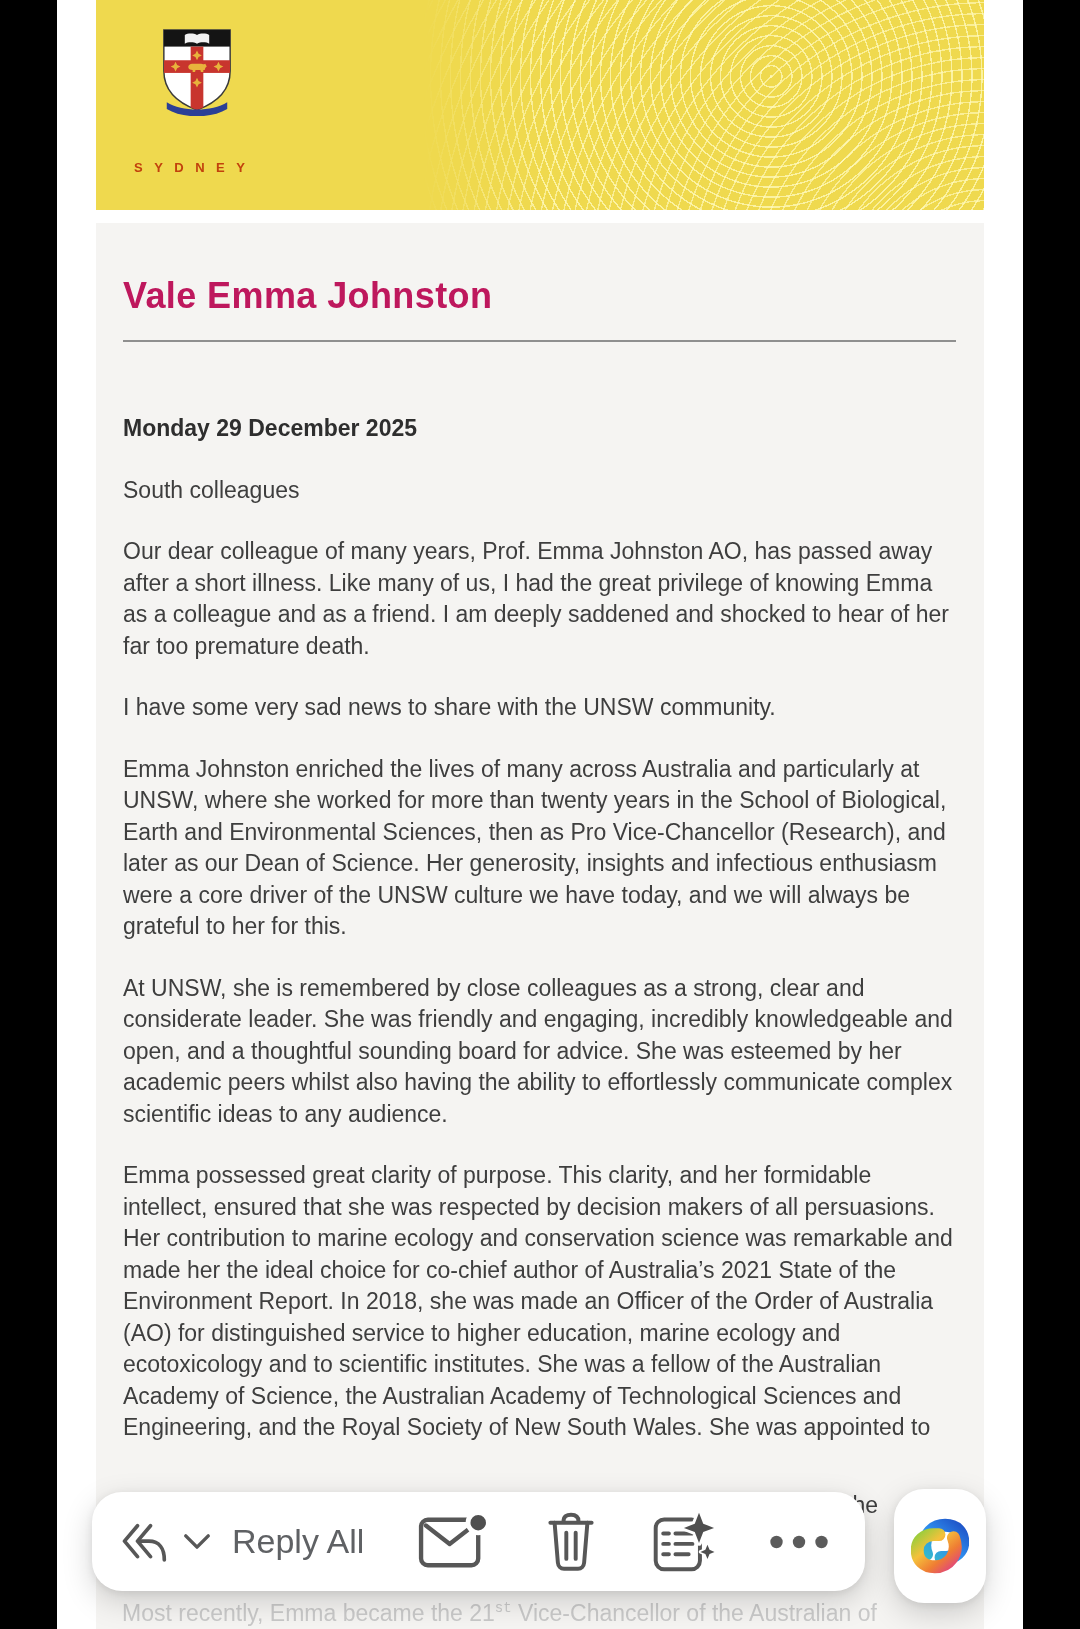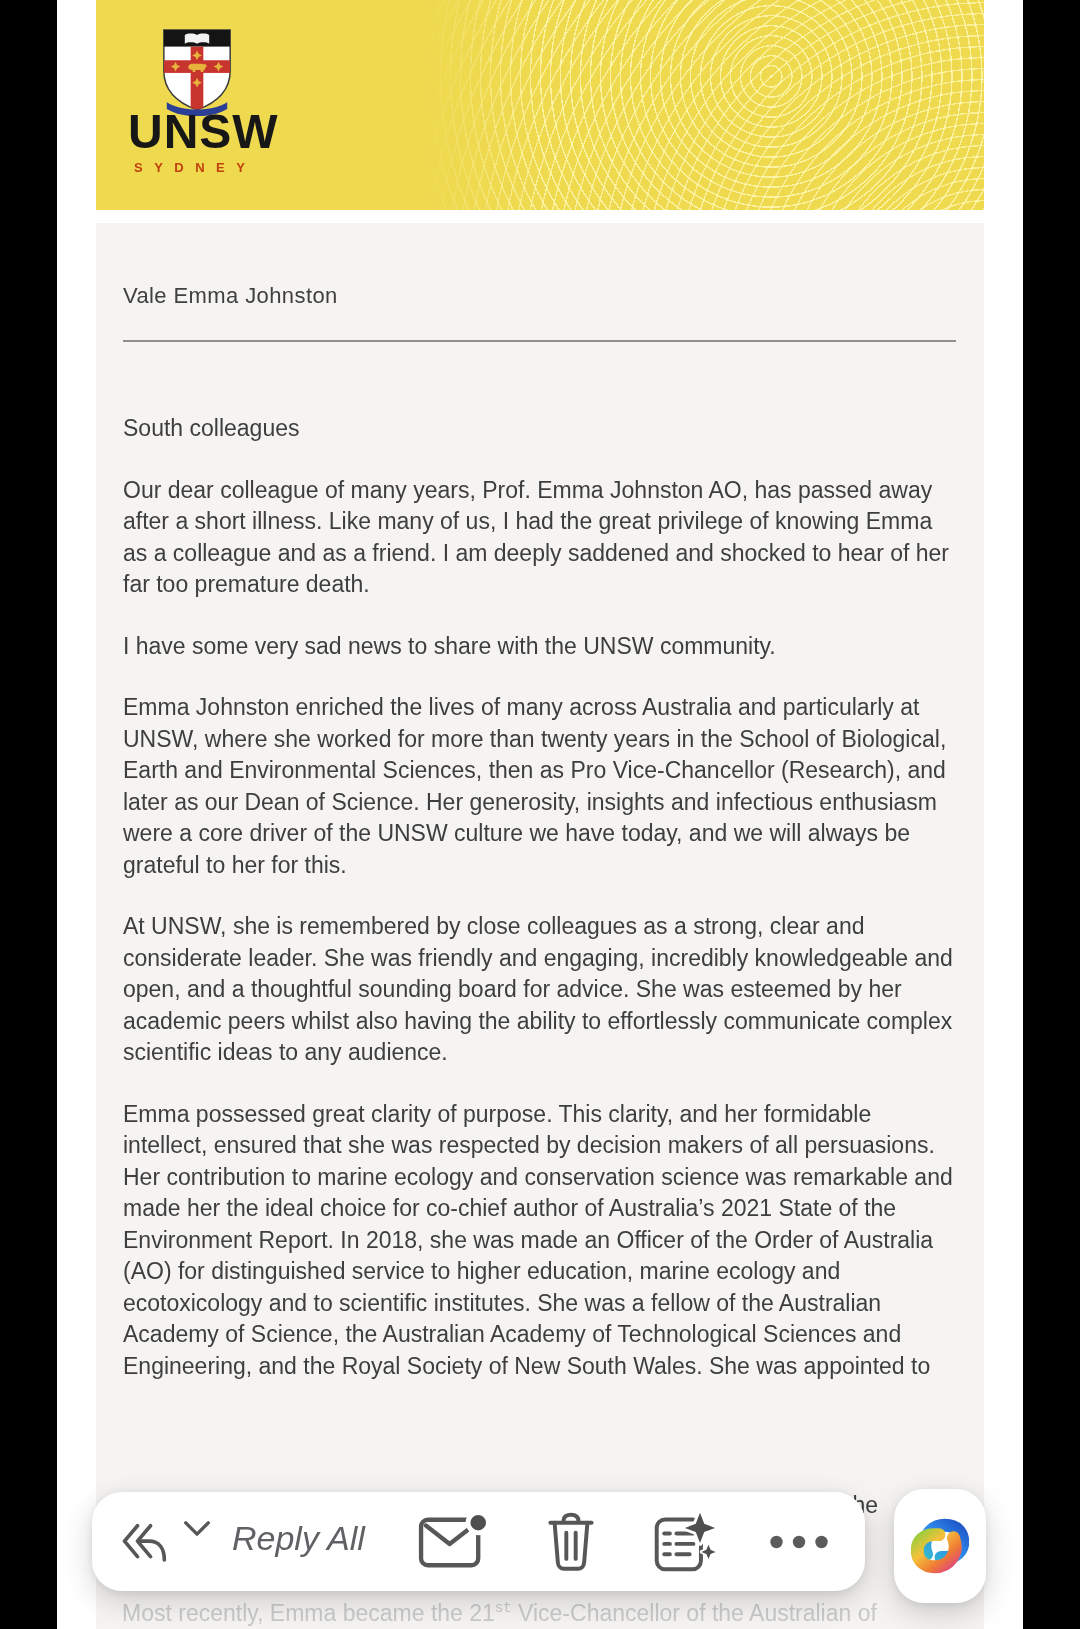--- a/index.html
+++ b/index.html
@@ -23,36 +23,36 @@
   .wordmark{position:absolute;left:32px;top:104px;font-size:48px;font-weight:700;
     color:#171717;letter-spacing:1px;}
   .cityline{position:absolute;left:38px;top:160px;font-size:13px;font-weight:600;
     color:#c2410c;letter-spacing:11.5px;}
 
   
   .gap{height:13px;background:#ffffff;}
   .content{position:relative;width:888px;height:1406px;box-sizing:border-box;
     background:#F5F4F2;padding:55px 28px 0 27px;
     color:#3E3E3E;font-size:23px;line-height:31.5px;}
-  .content h1{margin:0 0 26px;font-size:22px;line-height:36px;color:#404040;
-    letter-spacing:0.4px;font-weight:400;}
+  .content h1{margin:0 0 26px;font-size:36px;line-height:36px;color:#be185d;
+    letter-spacing:0.4px;font-weight:700;}
   .rule{border:none;border-top:2px solid #8F8F8F;margin:0 0 71px;}
   .date{font-weight:700;color:#2E2E2E;margin:0 0 30px;}
   .content p{margin:0 0 30px;}
 
   .fragment{position:absolute;left:846px;top:1492px;font-size:23px;color:#3E3E3E;z-index:1;}
   .faded{position:absolute;left:122px;top:1600px;font-size:23px;color:#C9C9C9;
     white-space:nowrap;z-index:1;}
   .faded sup{font-size:14px;font-family:Liberation Mono, monospace;}
 
   
   .toolbar{position:absolute;left:92px;top:1492px;width:773px;height:99px;background:#fff;
     border-radius:30px;box-shadow:0 10px 30px rgba(0,0,0,0.17),0 2px 8px rgba(0,0,0,0.08);
     display:flex;align-items:center;box-sizing:border-box;padding:0 36px 0 26px;z-index:5;}
-  .reply-group{display:flex;gap:12px;cursor:pointer;font-style:italic;}
+  .reply-group{display:flex;align-items:center;gap:12px;cursor:pointer;}
   .reply-label{font-size:34px;color:#5F6164;margin-left:8px;}
   .tb-spacer{flex:1;}
   .tb-btn{display:flex;align-items:center;justify-content:center;cursor:pointer;}
   .copilot{position:absolute;left:894px;top:1489px;width:92px;height:114px;background:#fff;
     border-radius:30px;box-shadow:0 10px 30px rgba(0,0,0,0.17),0 2px 8px rgba(0,0,0,0.08);
     display:flex;align-items:center;justify-content:center;z-index:5;}
 </style>
 </head>
 <body>
 
@@ -76,29 +76,29 @@
           <rect x="6" y="37" width="68" height="13" fill="#C8352E"></rect>
           <path d="M40 27 l1.6 3.4 3.4 1.6 -3.4 1.6 -1.6 3.4 -1.6 -3.4 -3.4 -1.6 3.4 -1.6 Z" fill="#E8B33C"></path>
           <path d="M40 55 l1.6 3.4 3.4 1.6 -3.4 1.6 -1.6 3.4 -1.6 -3.4 -3.4 -1.6 3.4 -1.6 Z" fill="#E8B33C"></path>
           <path d="M18 38.5 l1.6 3.4 3.4 1.6 -3.4 1.6 -1.6 3.4 -1.6 -3.4 -3.4 -1.6 3.4 -1.6 Z" fill="#E8B33C"></path>
           <path d="M62 38.5 l1.6 3.4 3.4 1.6 -3.4 1.6 -1.6 3.4 -1.6 -3.4 -3.4 -1.6 3.4 -1.6 Z" fill="#E8B33C"></path>
           <path d="M31 44 c0-2 2-3.5 4-3.5 l8 0 c2.5 0 4 1 5.5 0.2 l1.5 2.8 c-1.5 1 -2 2.5 -2 3.5 l-1.5 0 0 2 -2.5 0 -0.5 -2 -5 0 -0.5 2 -2.5 0 0 -2 C33 47 31 46 31 44 Z" fill="#E8B33C"></path>
         </g>
         <path d="M9 80 C25 90 55 90 71 80 L71 87 C55 97 25 97 9 87 Z" fill="#2B3F96"></path>
       </svg>
 
-      <div class="wordmark">UNSW</div>
       <div class="cityline">SYDNEY</div>
     </div>
 
     <div class="gap"></div>
 
     <div class="content">
       <h1>Vale Emma Johnston</h1>
       <hr class="rule">
+      <div class="date">Monday 29 December 2025</div>
       <p>South colleagues</p>
       <p>Our dear colleague of many years, Prof. Emma Johnston AO, has passed away after a short illness. Like many of us, I had the great privilege of knowing Emma as a colleague and as a friend.  I am deeply saddened and shocked to hear of her far too premature death.</p>
       <p>I have some very sad news to share with the UNSW community.</p>
       <p>Emma Johnston enriched the lives of many across Australia and particularly at UNSW, where she worked for more than twenty years in the School of Biological, Earth and Environmental Sciences, then as Pro Vice-Chancellor (Research), and later as our Dean of Science. Her generosity, insights and infectious enthusiasm were a core driver of the UNSW culture we have today, and we will always be grateful to her for this.</p>
       <p>At UNSW, she is remembered by close colleagues as a strong, clear and considerate leader. She was friendly and engaging, incredibly knowledgeable and open, and a thoughtful sounding board for advice.  She was esteemed by her academic peers whilst also having the ability to effortlessly communicate complex scientific ideas to any audience.</p>
       <p>Emma possessed great clarity of purpose. This clarity, and her formidable intellect, ensured that she was respected by decision makers of all persuasions. Her contribution to marine ecology and conservation science was remarkable and made her the ideal choice for co-chief author of Australia’s 2021 State of the Environment Report. In 2018, she was made an Officer of the Order of Australia (AO) for distinguished service to higher education, marine ecology and ecotoxicology and to scientific institutes. She was a fellow of the Australian Academy of Science, the Australian Academy of Technological Sciences and Engineering, and the Royal Society of New South Wales.  She was appointed to</p>
     </div>
   </div>
 </div>
 

